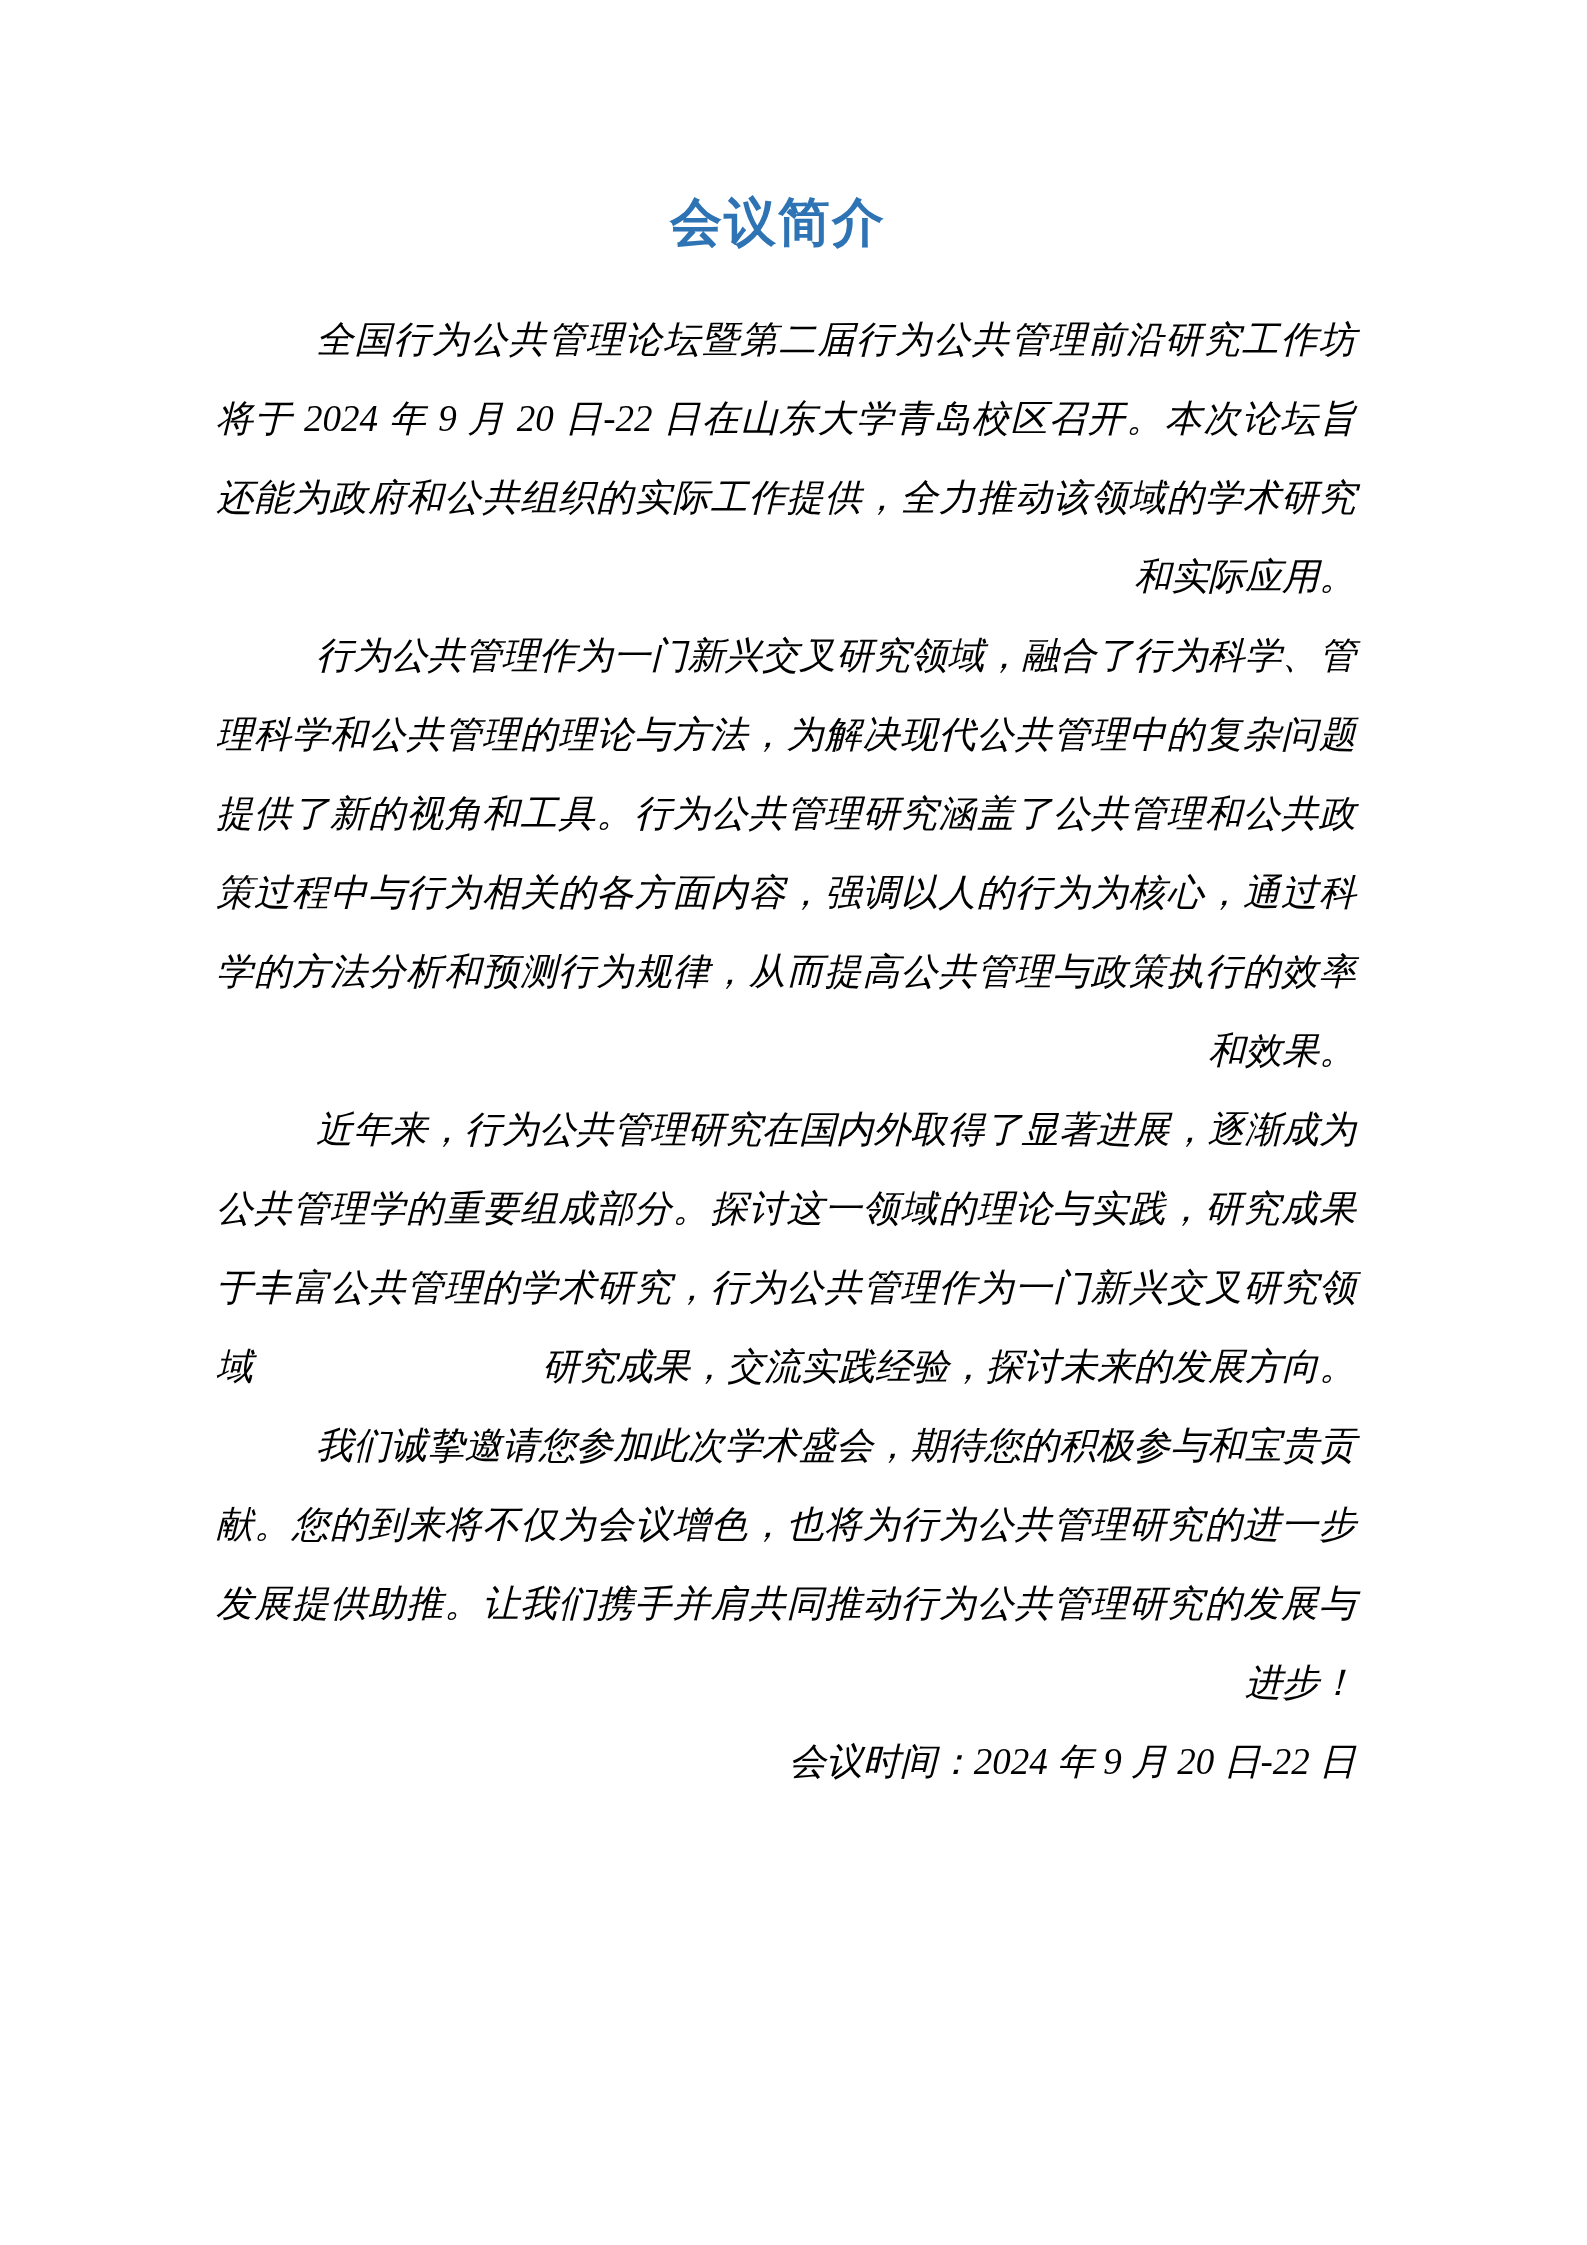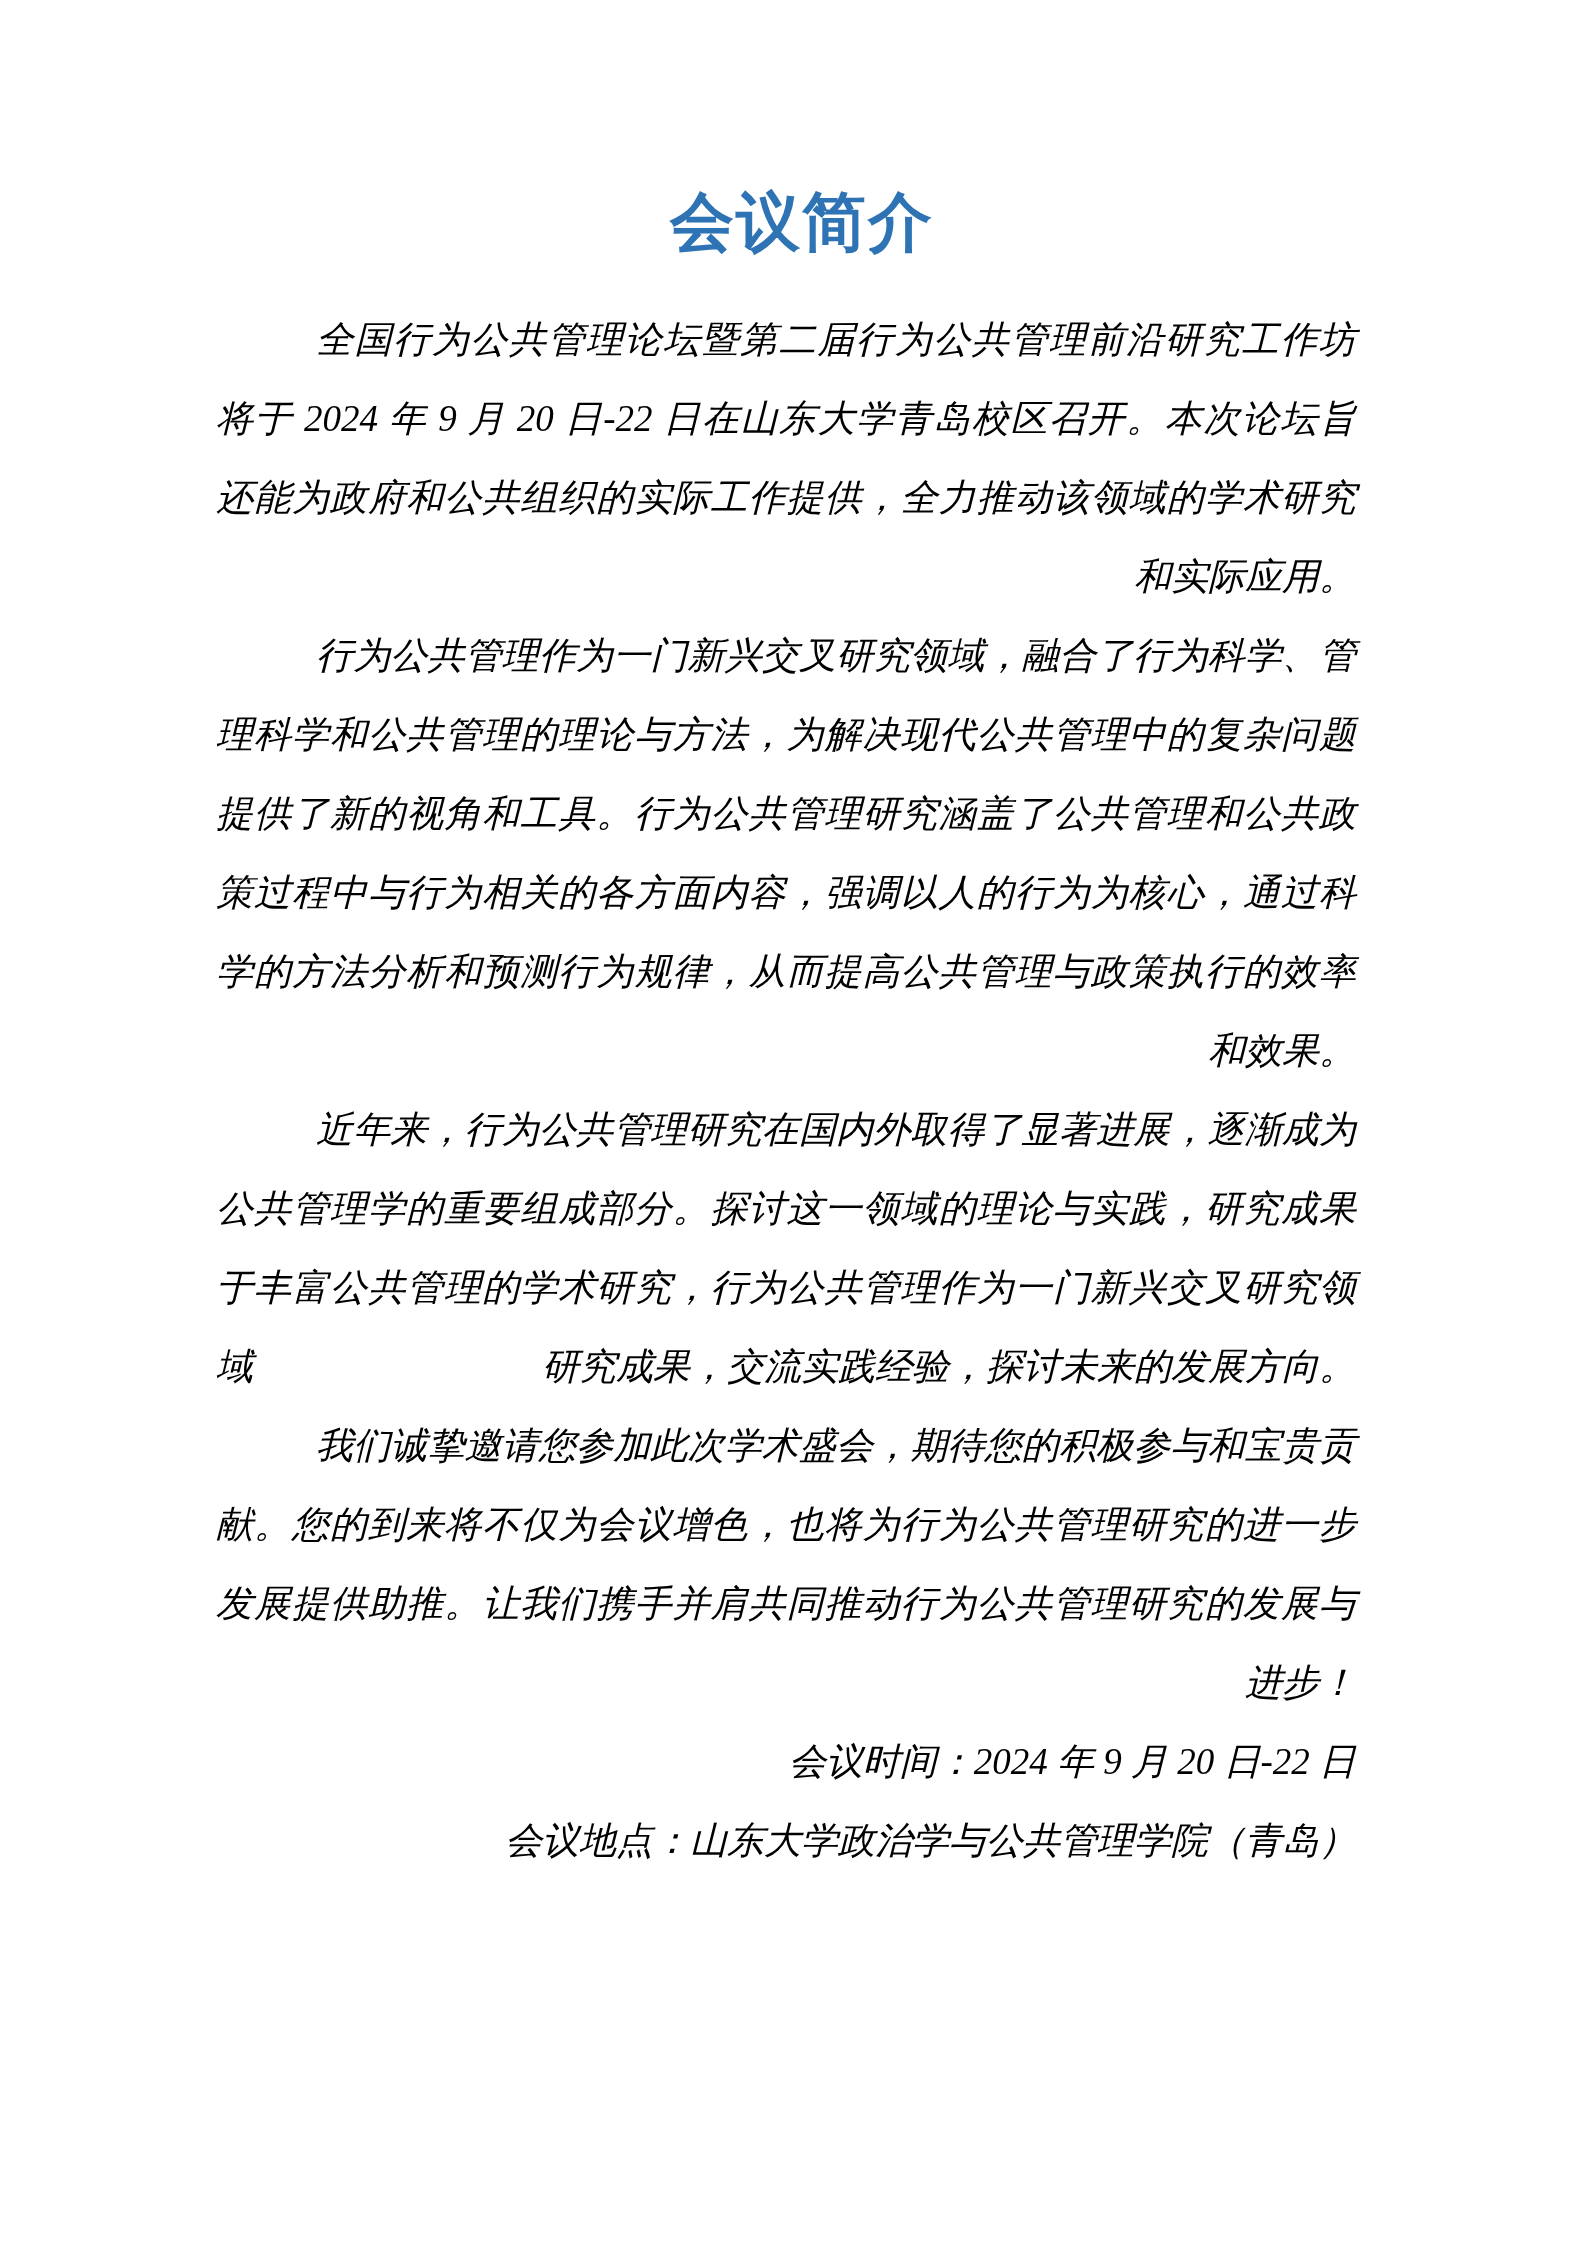--- a/index.html
+++ b/index.html
@@ -8,25 +8,25 @@
     width: 1587px;
     height: 2245px;
     background: #ffffff;
     font-family: "Liberation Serif", "DejaVu Serif", serif;
     color: #000000;
     overflow: hidden;
   }
   .doc-title {
     position: absolute;
     top: 192px;
-    left: 232px;
+    left: 208px;
     width: 1140px;
     margin: 0;
     text-align: center;
-    font-size: 64px;
+    font-size: 52px;
     line-height: 62px;
     font-weight: bold;
     letter-spacing: 2px;
   }
   .doc-body {
     position: absolute;
     top: 300px;
     left: 216px;
     width: 1140px;
     font-size: 37px;
@@ -74,17 +74,14 @@
       </div>
       <div class="paragraph">
         <div class="line justify indent">我们诚挚邀请您参加此次学术盛会，期待您的积极参与和宝贵贡</div>
         <div class="line justify">献。您的到来将不仅为会议增色，也将为行为公共管理研究的进一步</div>
         <div class="line justify">发展提供助推。让我们携手并肩共同推动行为公共管理研究的发展与</div>
         <div class="line">进步！</div>
       </div>
       <div class="paragraph">
         <div class="line indent">会议时间：2024 年 9 月 20 日-22 日</div>
       </div>
-      <div class="paragraph">
-        <div class="line indent">会议地点：山东大学政治学与公共管理学院（青岛）</div>
-      </div>
     </div>
 </div>
 
 </body></html>

